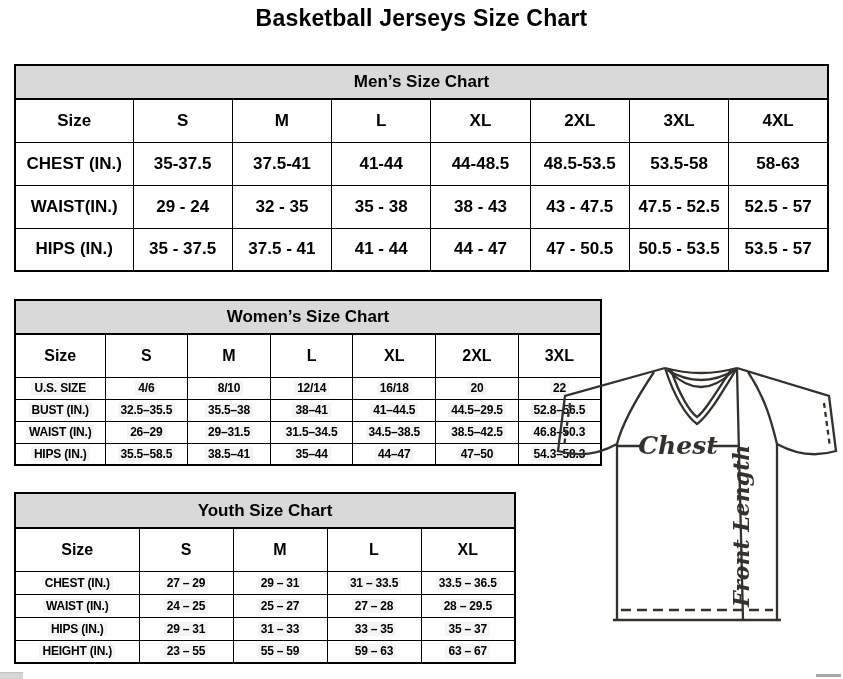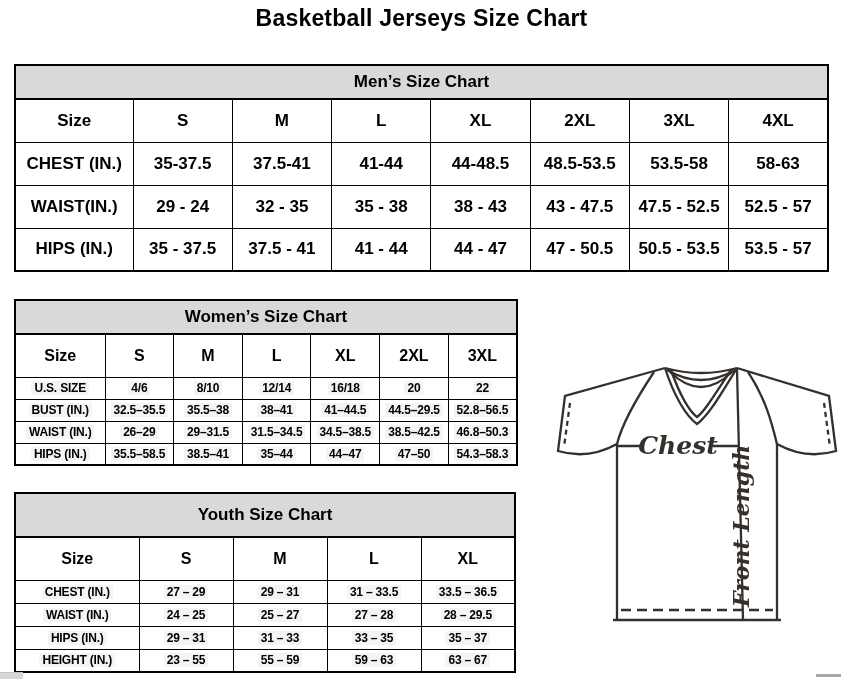--- a/index.html
+++ b/index.html
@@ -16,33 +16,33 @@
   #womens-wrap{left:14px;top:299px;}
   #youth-wrap{left:14px;top:492px;}
 
   table.tbl{border-collapse:collapse;table-layout:fixed;border:2px solid #000;}
   table.tbl th,table.tbl td{
     border:1px solid #000;text-align:center;vertical-align:middle;
     font-weight:bold;padding:0;overflow:hidden;white-space:nowrap;
   }
   table.tbl .title-row th{border-bottom:2px solid #000;font-size:17px;}
   .mens{width:815px;}
-  .womens{width:504px;}
+  .womens{width:588px;}
   .youth{width:502px;}
   .mens col.c0{width:118px;}
   .womens col.c0{width:90px;}
   .youth col.c0{width:124px;}
   .mens .title-row{height:34px;}
   .mens .head-row{height:43px;}
   .mens .data-row{height:43px;}
   .mens .head-row th,.mens .data-row th,.mens .data-row td{font-size:17px;}
   .womens .title-row{height:34px;}
   .womens .head-row{height:43px;}
   .womens .data-row{height:22px;}
-  .youth .title-row{height:44px;}
+  .youth .title-row{height:35px;}
   .youth .head-row{height:43px;}
   .youth .data-row{height:23px;}
   .womens .head-row th,.youth .head-row th{font-size:16px;}
   .womens .data-row th,.womens .data-row td,
   .youth .data-row th,.youth .data-row td{font-size:12px;letter-spacing:-0.2px;}
   .womens .data-row .val,.youth .data-row .val{background:#f4f4f4;padding:0 3px;}
 
   #jersey-wrap{position:absolute;left:556px;top:354px;width:285px;height:312px;}
   #jersey-wrap svg{display:block;}
   .jersey-label{

